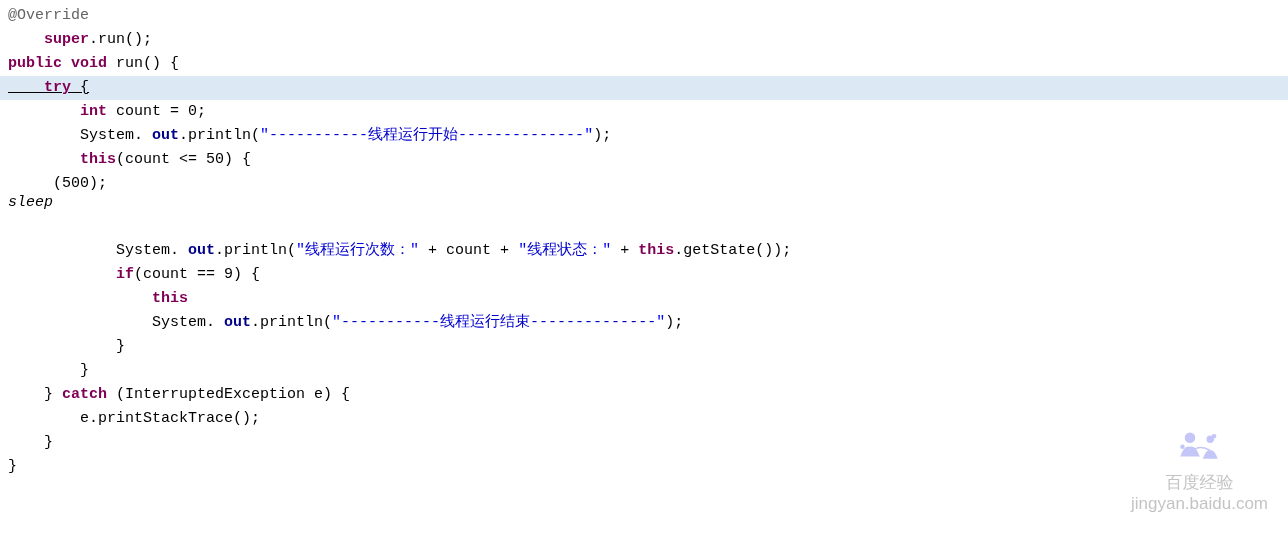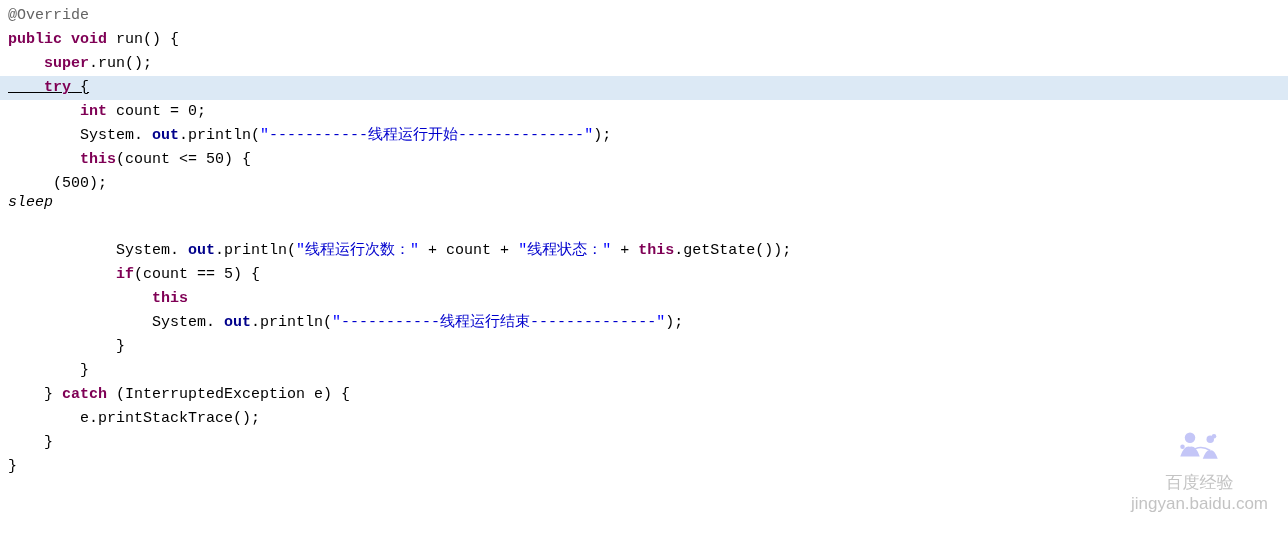--- a/index.html
+++ b/index.html
@@ -73,25 +73,25 @@
 </head>
 <body>
 
 <div class="code-area">
 
   <div class="code-line">
     <span class="code-text c-annot">@Override</span>
   </div>
 
   <div class="code-line">
-    <span class="code-text c-keyword">public </span><span class="code-text c-keyword">void </span><span class="code-text c-default">run() {</span>
+    <span class="code-text c-default">&nbsp;&nbsp;&nbsp;&nbsp;</span><span class="code-text c-keyword">super</span><span class="code-text c-default">.run();</span>
   </div>
 
   <div class="code-line">
-    <span class="code-text c-default">&nbsp;&nbsp;&nbsp;&nbsp;</span><span class="code-text c-keyword">super</span><span class="code-text c-default">.run();</span>
+    <span class="code-text c-keyword">public </span><span class="code-text c-keyword">void </span><span class="code-text c-default">run() {</span>
   </div>
 
   <div class="code-line highlighted">
     <span class="code-text c-default">&nbsp;&nbsp;&nbsp;&nbsp;</span><span class="code-text c-keyword">try</span><span class="code-text c-default"> {</span>
   </div>
 
   <div class="code-line">
     <span class="code-text c-default">&nbsp;&nbsp;&nbsp;&nbsp;&nbsp;&nbsp;&nbsp;&nbsp;</span><span class="code-text c-keyword">int</span><span class="code-text c-default"> count = 0;</span>
   </div>
 
@@ -110,21 +110,21 @@
   <div class="code-line">
     <span class="code-text">&nbsp;</span>
   </div>
 
   <div class="code-line">
     <span class="code-text c-default">&nbsp;&nbsp;&nbsp;&nbsp;&nbsp;&nbsp;&nbsp;&nbsp;&nbsp;&nbsp;&nbsp;&nbsp;System. </span><span class="code-text c-bold-blue">out</span><span class="code-text c-default">.println(</span><span class="code-text c-string">"</span><span class="code-text c-blue">线程运行次数：</span><span class="code-text c-string">"</span><span class="code-text c-default"> + count + </span><span class="code-text c-string">"</span><span class="code-text c-blue">线程状态：</span><span class="code-text c-string">"</span><span class="code-text c-default"> + </span><span class="code-text c-keyword">this</span><span class="code-text c-default">.getState());</span>
   </div>
 
 
   <div class="code-line">
-    <span class="code-text c-default">&nbsp;&nbsp;&nbsp;&nbsp;&nbsp;&nbsp;&nbsp;&nbsp;&nbsp;&nbsp;&nbsp;&nbsp;</span><span class="code-text c-keyword">if</span><span class="code-text c-default">(count == 5) {</span>
+    <span class="code-text c-default">&nbsp;&nbsp;&nbsp;&nbsp;&nbsp;&nbsp;&nbsp;&nbsp;&nbsp;&nbsp;&nbsp;&nbsp;</span><span class="code-text c-keyword">if</span><span class="code-text c-default">(count == 9) {</span>
   </div>
 
   <div class="code-line">
     <span class="code-text c-default">&nbsp;&nbsp;&nbsp;&nbsp;&nbsp;&nbsp;&nbsp;&nbsp;&nbsp;&nbsp;&nbsp;&nbsp;&nbsp;&nbsp;&nbsp;&nbsp;</span><span class="code-text c-keyword">this</span>
   </div>
 
   <div class="code-line">
     <span class="code-text c-default">&nbsp;&nbsp;&nbsp;&nbsp;&nbsp;&nbsp;&nbsp;&nbsp;&nbsp;&nbsp;&nbsp;&nbsp;&nbsp;&nbsp;&nbsp;&nbsp;System. </span><span class="code-text c-bold-blue">out</span><span class="code-text c-default">.println(</span><span class="code-text c-string">"</span><span class="code-text c-blue">-----------线程运行结束--------------</span><span class="code-text c-string">"</span><span class="code-text c-default">);</span>
   </div>
 

